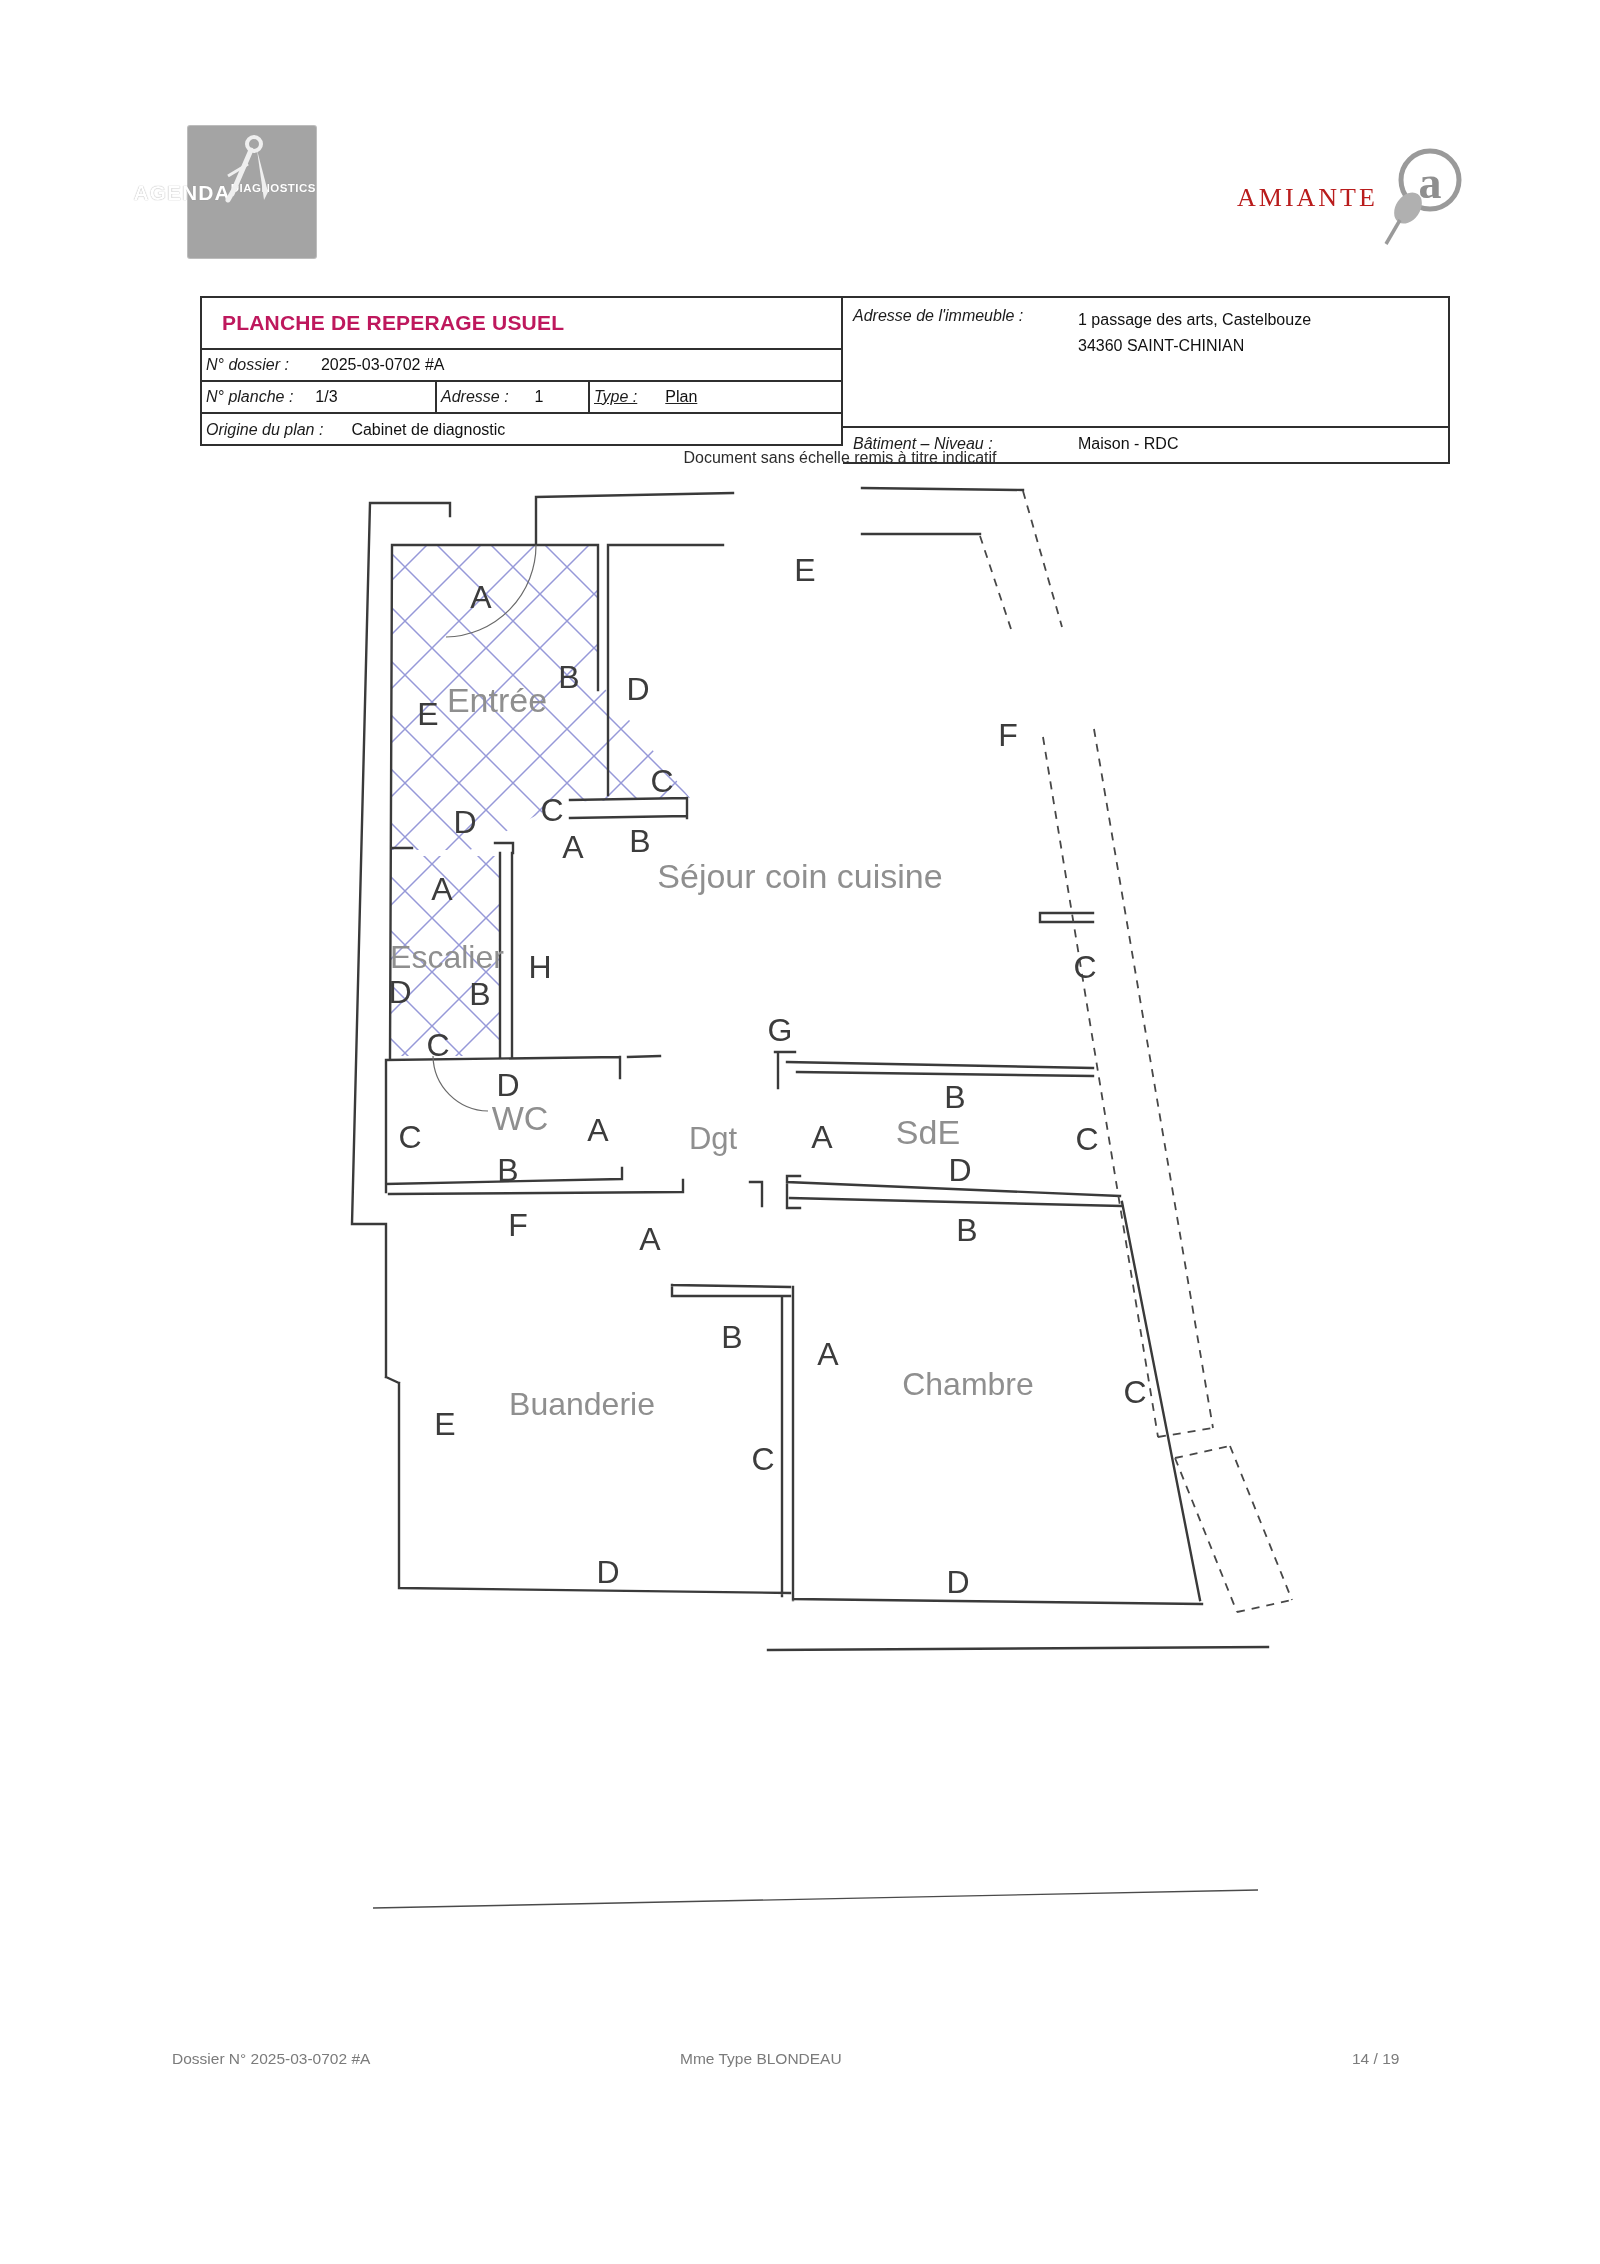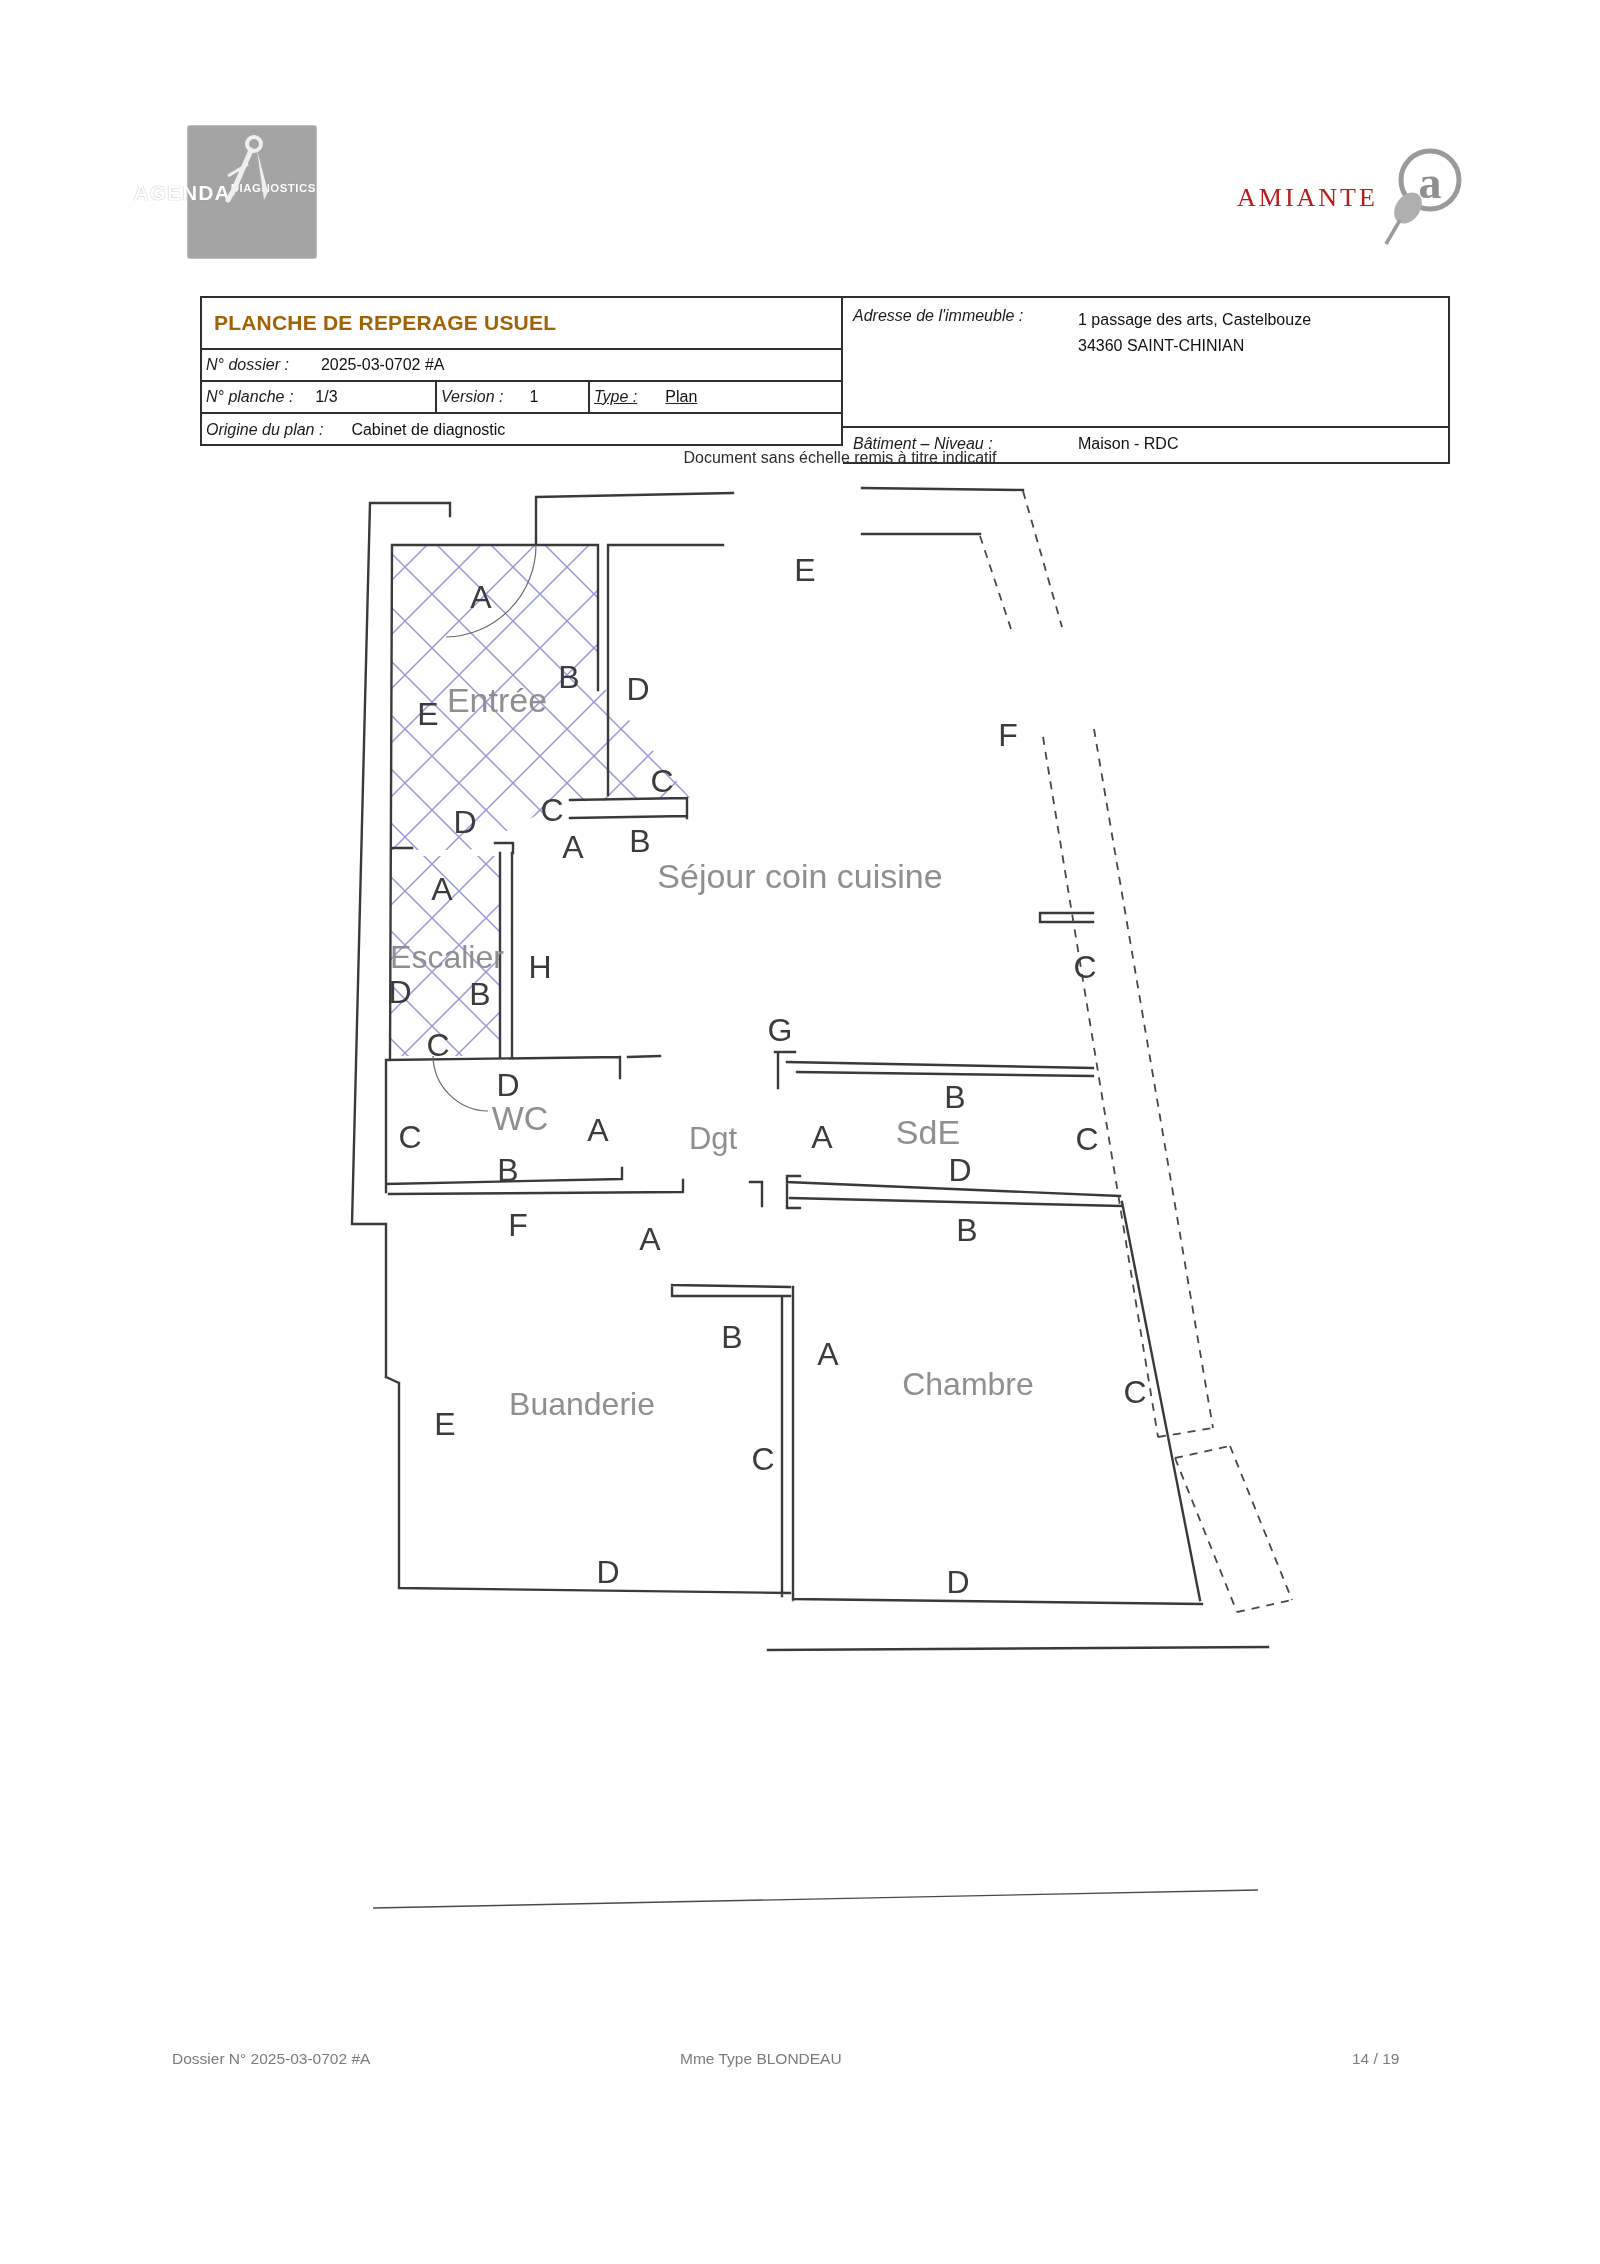--- a/index.html
+++ b/index.html
@@ -26,21 +26,21 @@
   
   .amiante{position:absolute;left:1237px;top:183px;font-size:26px;color:#b91c1c;letter-spacing:3px;font-family:Liberation Serif, serif;}
   .amiante-icon{position:absolute;left:1378px;top:140px;}
   
   .tbl{position:absolute;border:2px solid var(--border);box-sizing:border-box;background:#fff;}
   .ltbl{left:200px;top:296px;width:643px;height:150px;}
   .rtbl{left:843px;top:296px;width:607px;height:168px;border-left:none;}
   .row{position:relative;box-sizing:border-box;border-top:2px solid var(--border);display:flex;align-items:center;}
   .row:first-child{border-top:none;}
   .title-row{height:50px;}
-  .title-row .t{font-size:21px;font-weight:bold;color:#a16207;padding-left:12px;letter-spacing:.2px;}
+  .title-row .t{font-size:21px;font-weight:bold;color:#be185d;padding-left:20px;letter-spacing:.2px;}
   .f-row{height:32px;font-size:16px;}
   .lab{font-style:italic;color:#1c1c1c;white-space:nowrap;}
   .val{color:#111;white-space:nowrap;}
   .cell{height:100%;display:flex;align-items:center;box-sizing:border-box;padding-left:4px;}
   .cell+.cell{border-left:2px solid var(--border);}
   .adr-row{height:128px;align-items:flex-start;}
   .adr-row .cell{padding-top:9px;align-items:flex-start;}
   .bat-row{height:34px;}
   .rtbl .cell{padding-left:10px;}
   .rtbl .vcol{position:absolute;left:235px;top:9px;line-height:26px;}
@@ -98,21 +98,21 @@
         <span class="lab">N° dossier :</span>
         <span class="val" style="margin-left:32px;">2025-03-0702 #A</span>
       </div>
     </div>
     <div class="row f-row">
       <div class="cell" style="width:233px;">
         <span class="lab">N° planche :</span>
         <span class="val" style="margin-left:22px;">1/3</span>
       </div>
       <div class="cell" style="width:153px;">
-        <span class="lab">Version :</span>
+        <span class="lab">Adresse :</span>
         <span class="val" style="margin-left:26px;">1</span>
       </div>
       <div class="cell" style="flex:1;text-decoration:underline;">
         <span class="lab">Type :</span>
         <span class="val" style="margin-left:28px;">Plan</span>
       </div>
     </div>
     <div class="row f-row" style="height:34px;">
       <div class="cell" style="width:100%;">
         <span class="lab">Origine du plan :</span>

